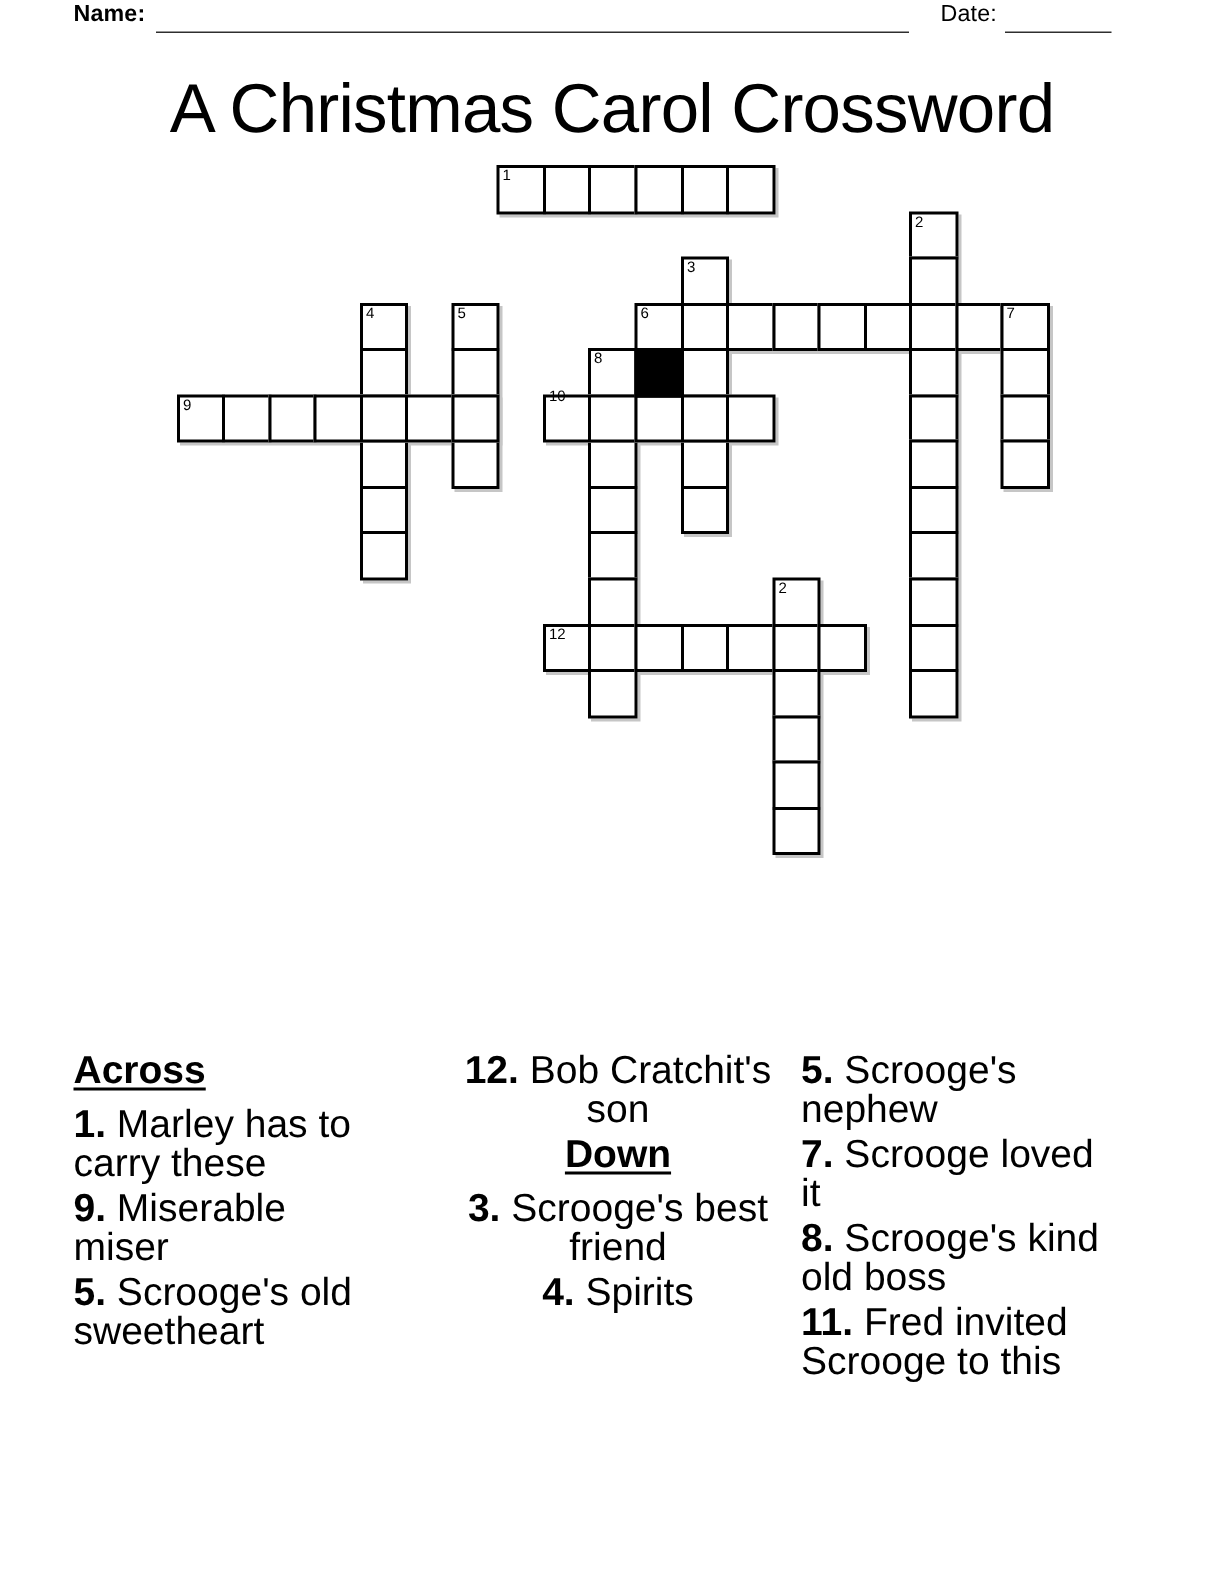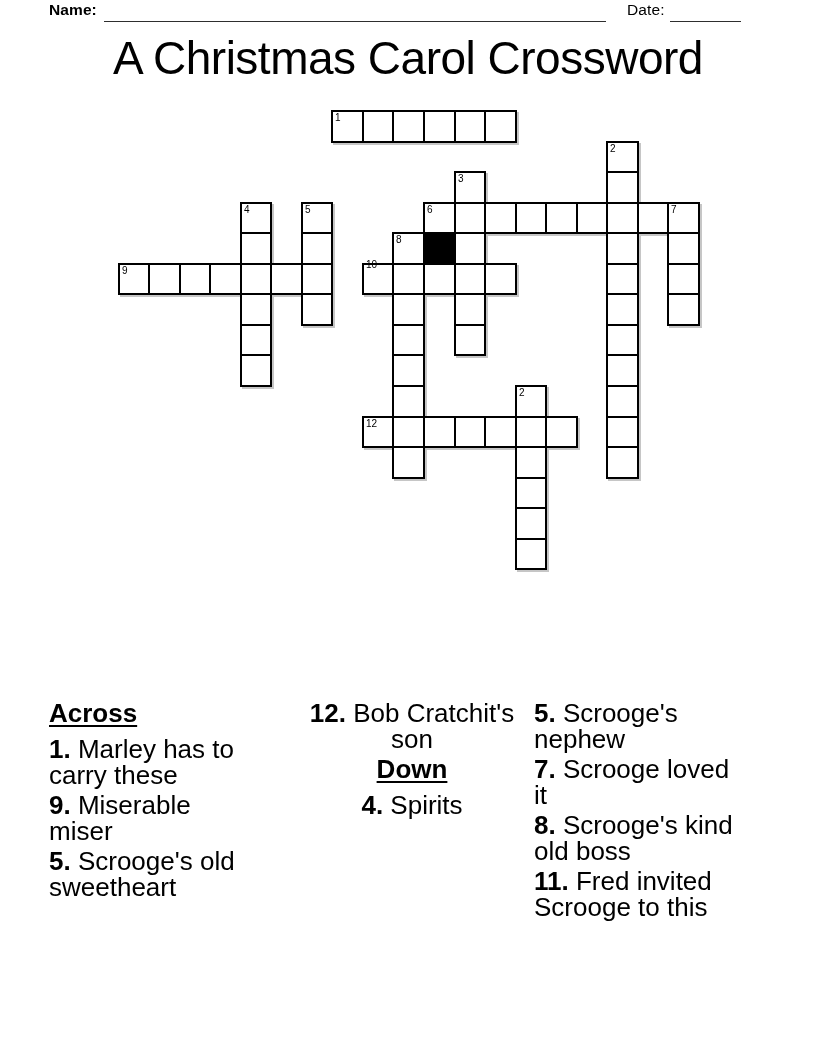--- a/index.html
+++ b/index.html
@@ -14,21 +14,21 @@
   
   .hdr-label { position: absolute; top: 1px; font-size: 15.5px; letter-spacing: 0.1px; }
   #name-label { left: 49px; font-weight: bold; }
   #date-label { left: 627px; }
   .fill-line { position: absolute; top: 21px; height: 0; border-bottom: 1.7px solid #2e2e2e; }
   #name-line { left: 104px; width: 502px; }
   #date-line { left: 670px; width: 71px; }
   
   #page-title {
     position: absolute; left: 0; right: 0; top: 31px;
-    margin: 0; text-align: center;
+    margin: 14px; text-align: center;
     font-size: 46px; font-weight: 400; letter-spacing: -0.5px;
     font-family: "Liberation Sans", sans-serif;
   }
   
   #grid { position: absolute; left: 0; top: 0; width: 816px; height: 1056px; }
   #grid .wshadow { position: absolute; }
   #grid .cell {
     position: absolute; box-sizing: border-box;
     border: 2px solid #000; background: #fff;
   }
@@ -176,20 +176,22 @@
 carry these</span></div>
       <div class="clue"><span class="clue-num">9.</span><span class="clue-text"> Miserable
 miser</span></div>
       <div class="clue"><span class="clue-num">5.</span><span class="clue-text"> Scrooge's old
 sweetheart</span></div>
     </div>
   <div class="clue-col" id="clue-col-1">
       <div class="clue"><span class="clue-num">12.</span><span class="clue-text"> Bob Cratchit's
 son</span></div>
       <div class="clue-heading">Down</div>
+      <div class="clue"><span class="clue-num">3.</span><span class="clue-text"> Scrooge's best
+friend</span></div>
       <div class="clue"><span class="clue-num">4.</span><span class="clue-text"> Spirits</span></div>
     </div>
   <div class="clue-col" id="clue-col-2">
       <div class="clue"><span class="clue-num">5.</span><span class="clue-text"> Scrooge's
 nephew</span></div>
       <div class="clue"><span class="clue-num">7.</span><span class="clue-text"> Scrooge loved
 it</span></div>
       <div class="clue"><span class="clue-num">8.</span><span class="clue-text"> Scrooge's kind
 old boss</span></div>
       <div class="clue"><span class="clue-num">11.</span><span class="clue-text"> Fred invited

